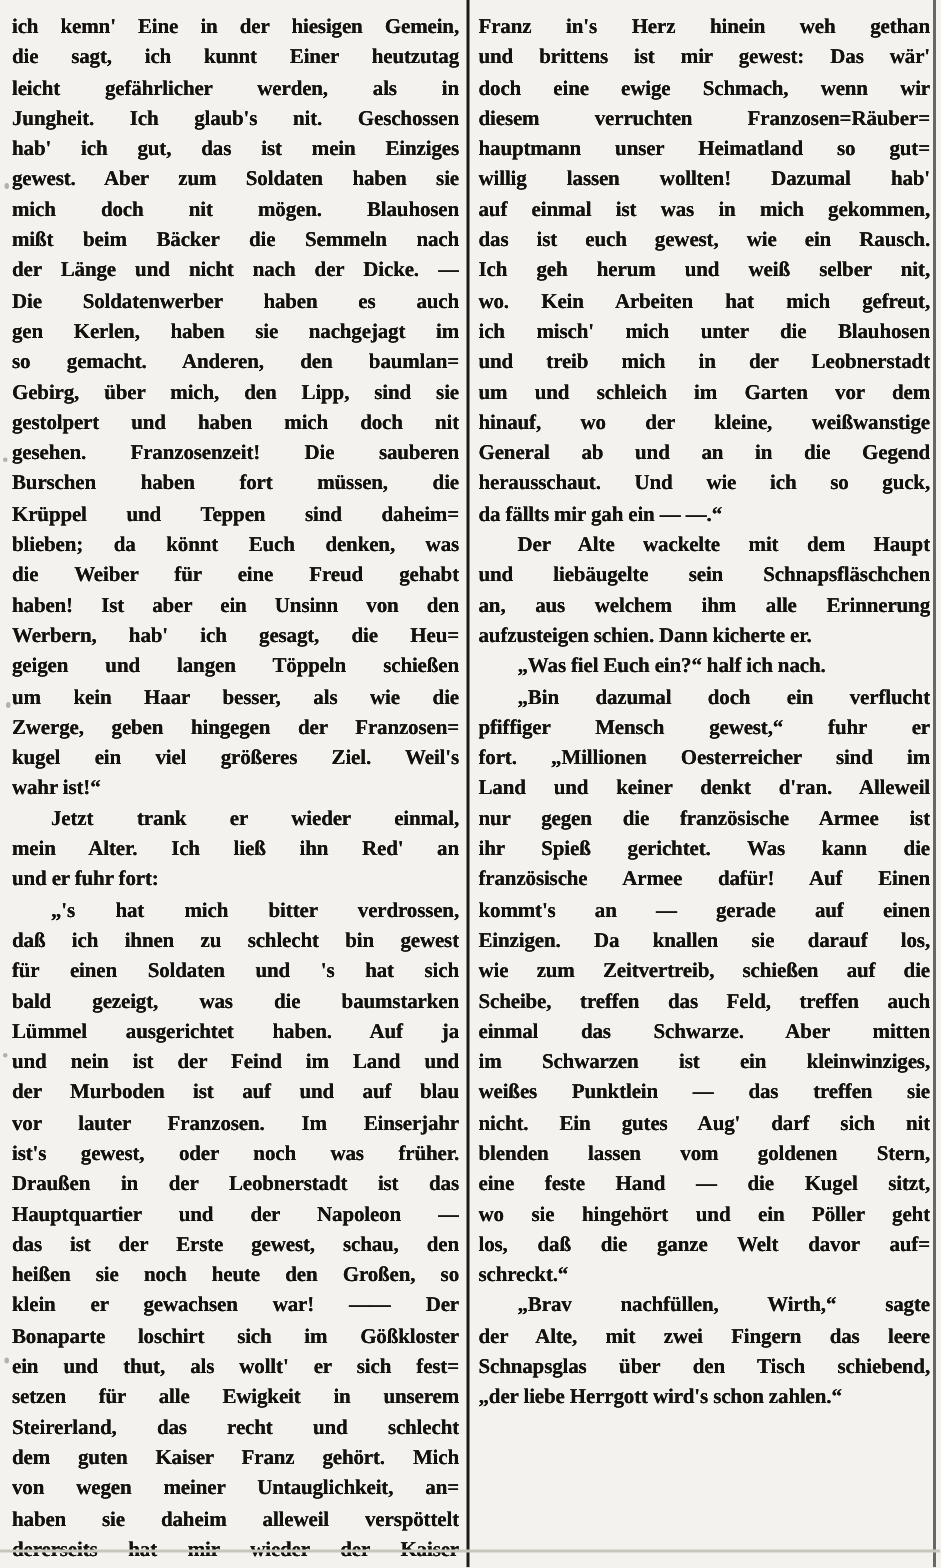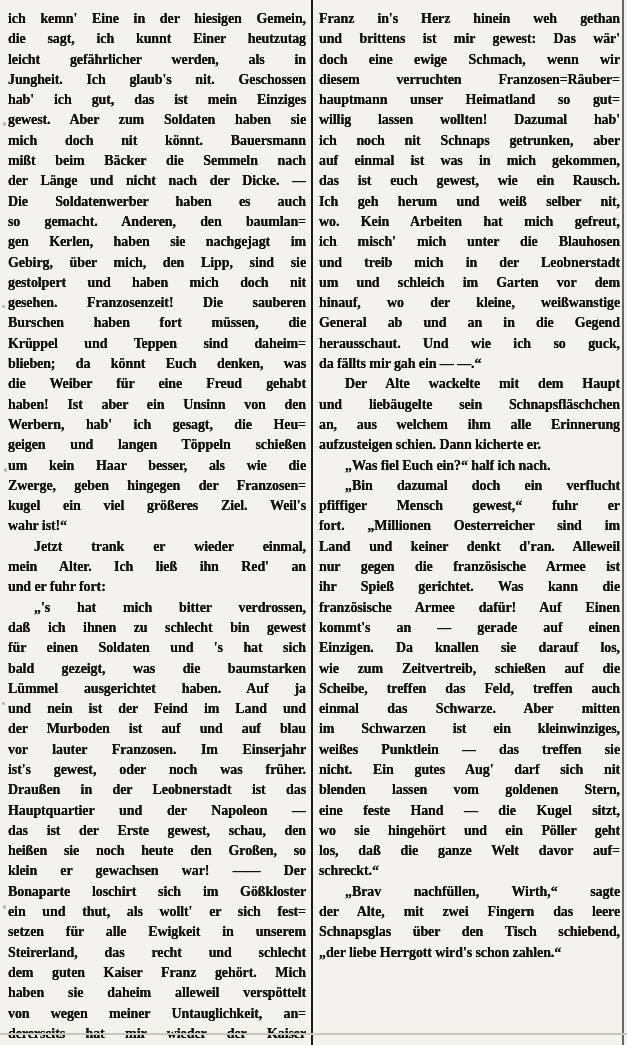--- a/index.html
+++ b/index.html
@@ -72,26 +72,26 @@
 
 <div class="page">
   <div class="text-column col-left">
       <div class="para">
         <div class="line jl">ich kemn' Eine in der hiesigen Gemein,</div>
         <div class="line jl">die sagt, ich kunnt Einer heutzutag</div>
         <div class="line jl">leicht gefährlicher werden, als in</div>
         <div class="line jl">Jungheit. Ich glaub's nit. Geschossen</div>
         <div class="line jl">hab' ich gut, das ist mein Einziges</div>
         <div class="line jl">gewest. Aber zum Soldaten haben sie</div>
-        <div class="line jl">mich doch nit könnt. Bauersmann</div>
+        <div class="line jl">mich doch nit mögen. Blauhosen</div>
         <div class="line jl">mißt beim Bäcker die Semmeln nach</div>
         <div class="line jl">der Länge und nicht nach der Dicke. —</div>
         <div class="line jl">Die Soldatenwerber haben es auch</div>
+        <div class="line jl">gen Kerlen, haben sie nachgejagt im</div>
         <div class="line jl">so gemacht. Anderen, den baumlan=</div>
-        <div class="line jl">gen Kerlen, haben sie nachgejagt im</div>
         <div class="line jl">Gebirg, über mich, den Lipp, sind sie</div>
         <div class="line jl">gestolpert und haben mich doch nit</div>
         <div class="line jl">gesehen. Franzosenzeit! Die sauberen</div>
         <div class="line jl">Burschen haben fort müssen, die</div>
         <div class="line jl">Krüppel und Teppen sind daheim=</div>
         <div class="line jl">blieben; da könnt Euch denken, was</div>
         <div class="line jl">die Weiber für eine Freud gehabt</div>
         <div class="line jl">haben! Ist aber ein Unsinn von den</div>
         <div class="line jl">Werbern, hab' ich gesagt, die Heu=</div>
         <div class="line jl">geigen und langen Töppeln schießen</div>
@@ -118,35 +118,34 @@
         <div class="line jl">Draußen in der Leobnerstadt ist das</div>
         <div class="line jl">Hauptquartier und der Napoleon —</div>
         <div class="line jl">das ist der Erste gewest, schau, den</div>
         <div class="line jl">heißen sie noch heute den Großen, so</div>
         <div class="line jl">klein er gewachsen war! —— Der</div>
         <div class="line jl">Bonaparte loschirt sich im Gößkloster</div>
         <div class="line jl">ein und thut, als wollt' er sich fest=</div>
         <div class="line jl">setzen für alle Ewigkeit in unserem</div>
         <div class="line jl">Steirerland, das recht und schlecht</div>
         <div class="line jl">dem guten Kaiser Franz gehört. Mich</div>
+        <div class="line jl">von wegen meiner Untauglichkeit, an=</div>
         <div class="line jl">haben sie daheim alleweil verspöttelt</div>
-        <div class="line jl">von wegen meiner Untauglichkeit, an=</div>
         <div class="line jl">dererseits hat mir wieder der Kaiser</div>
       </div>
     </div>
   <div class="column-divider"></div>
   <div class="text-column col-right">
       <div class="para">
         <div class="line jl">Franz in's Herz hinein weh gethan</div>
         <div class="line jl">und brittens ist mir gewest: Das wär'</div>
         <div class="line jl">doch eine ewige Schmach, wenn wir</div>
         <div class="line jl">diesem verruchten Franzosen=Räuber=</div>
         <div class="line jl">hauptmann unser Heimatland so gut=</div>
         <div class="line jl">willig lassen wollten! Dazumal hab'</div>
-        <div class="line jl">ich noch nit Schnaps getrunken, aber</div>
         <div class="line jl">auf einmal ist was in mich gekommen,</div>
         <div class="line jl">das ist euch gewest, wie ein Rausch.</div>
         <div class="line jl">Ich geh herum und weiß selber nit,</div>
         <div class="line jl">wo. Kein Arbeiten hat mich gefreut,</div>
         <div class="line jl">ich misch' mich unter die Blauhosen</div>
         <div class="line jl">und treib mich in der Leobnerstadt</div>
         <div class="line jl">um und schleich im Garten vor dem</div>
         <div class="line jl">hinauf, wo der kleine, weißwanstige</div>
         <div class="line jl">General ab und an in die Gegend</div>
         <div class="line jl">herausschaut. Und wie ich so guck,</div>

